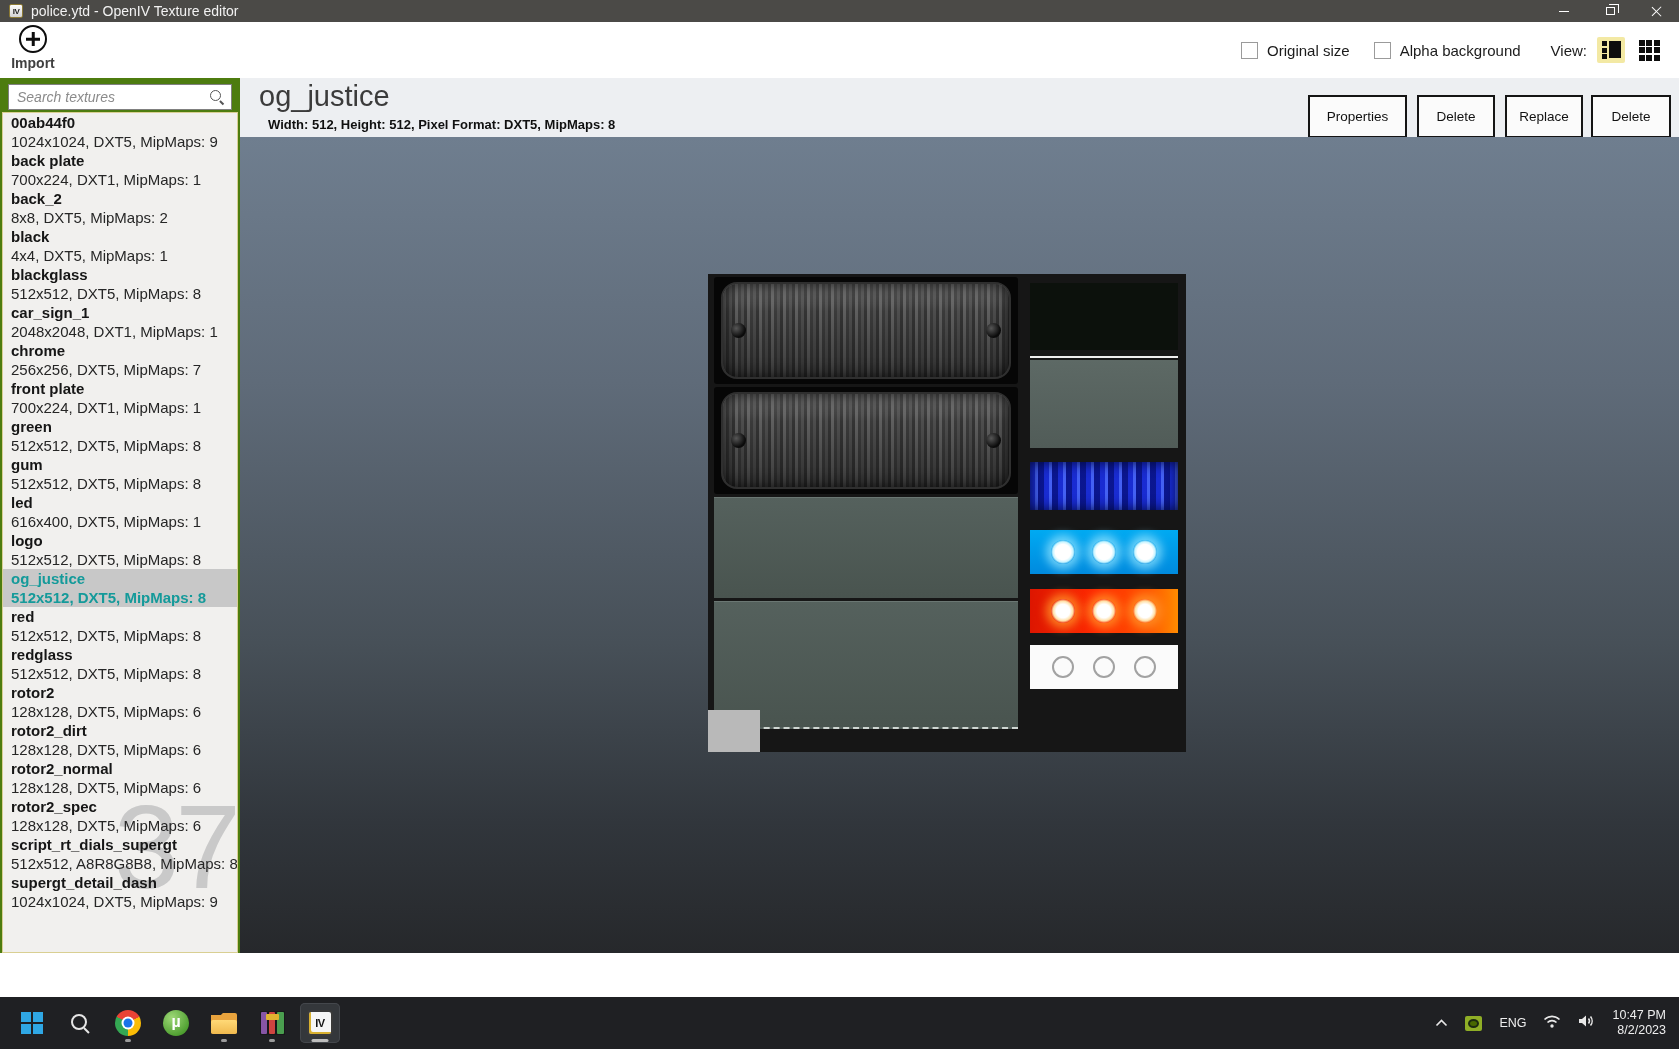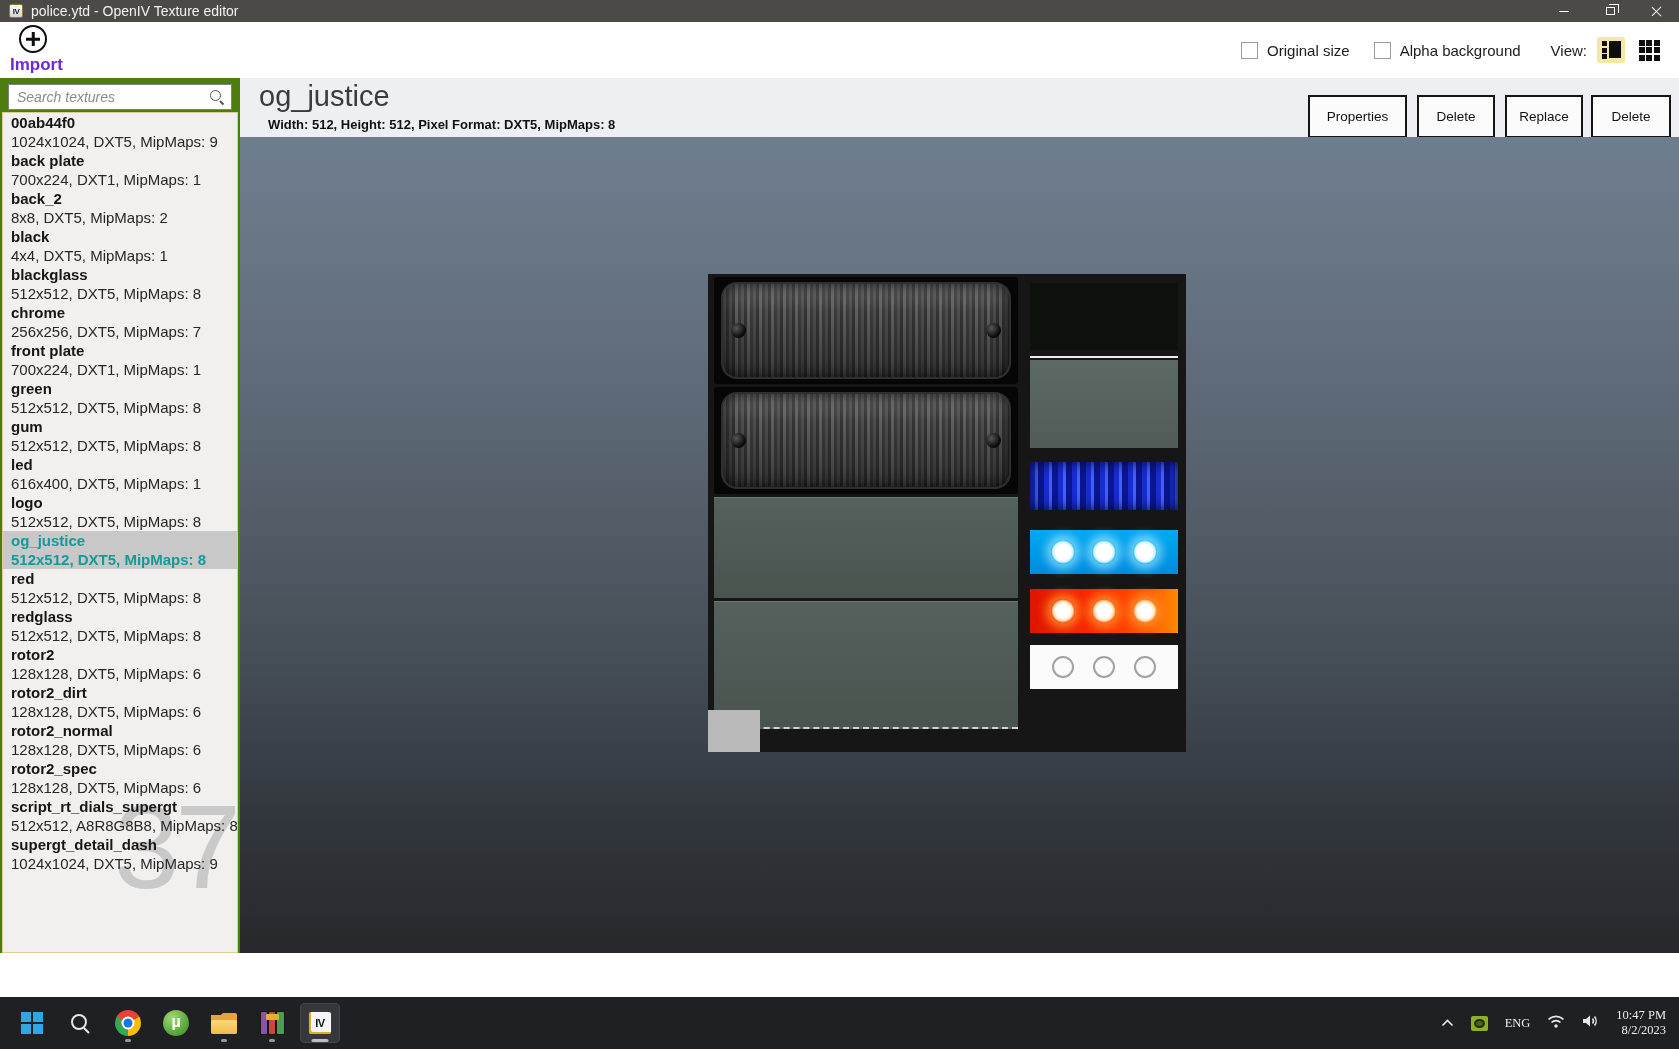--- a/index.html
+++ b/index.html
@@ -19,21 +19,21 @@
   .glyph-close::before,.glyph-close::after { content:''; position:absolute; left:5px; top:-1px; width:1.4px; height:13px; background:#fff; }
   .glyph-close::before { transform:rotate(45deg); }
   .glyph-close::after { transform:rotate(-45deg); }
 
   
   .toolbar { position:absolute; left:0; top:22px; right:0; height:56px; background:#ffffff; }
   .import-btn { position:absolute; left:10px; top:3px; width:46px; text-align:center; cursor:pointer; }
   .import-circle { width:28px; height:28px; border:2.5px solid #0d0d0d; border-radius:50%; margin:0 auto; position:relative; background:#fff; }
   .import-circle::before { content:''; position:absolute; left:50%; top:50%; width:14px; height:2.5px; background:#0d0d0d; transform:translate(-50%,-50%); }
   .import-circle::after  { content:''; position:absolute; left:50%; top:50%; width:2.5px; height:14px; background:#0d0d0d; transform:translate(-50%,-50%); }
-  .import-label { font-size:17px; font-weight:700; color:#6d28d9; margin-top:2px; }
+  .import-label { font-size:14px; font-weight:700; color:#404040; margin-top:2px; }
   .toolbar-right { position:absolute; right:16px; top:0; height:56px; display:flex; align-items:center; gap:10px; }
   .chk-group { display:flex; align-items:center; gap:9px; margin-right:14px; }
   .checkbox { width:17px; height:17px; border:1px solid #9b9b9b; background:#fff; }
   .chk-label,.view-label { font-size:15px; color:#1b1b1b; }
   .view-label { margin-left:6px; }
   .view-icon { display:flex; align-items:center; justify-content:center; width:28px; height:26px; border-radius:2px; cursor:pointer; }
   .view-icon.selected { background:#f3e9a4; }
   .split-inner { display:flex; gap:2px; }
   .split-col { display:flex; flex-direction:column; gap:1.5px; }
   .split-sq { width:5px; height:5px; background:#0d0d0d; }
@@ -124,21 +124,21 @@
   .ic-utorrent { width:26px; height:26px; border-radius:50%; background:radial-gradient(circle at 35% 30%,#9ed877,#4d9e2f 75%); color:#fff; font-size:16px; font-weight:700; display:flex; align-items:center; justify-content:center; }
   .ic-utorrent::after { content:'\00b5'; margin-top:-2px; }
   .ic-folder { position:relative; width:26px; height:21px; }
   .ic-folder::before { content:''; position:absolute; inset:0; background:#e8a33d; border-radius:2px; clip-path:polygon(0 12%,38% 12%,48% 0,100% 0,100% 100%,0 100%); }
   .ic-folder::after { content:''; position:absolute; left:0; top:7px; right:0; bottom:0; background:linear-gradient(180deg,#ffd977,#f0b94e); border-radius:2px; }
   .ic-winrar { position:relative; width:25px; height:24px; display:flex; gap:1.5px; background:#17181a; padding:1px; }
   .ic-winrar span { flex:1; border-radius:1px; }
   .ic-winrar .b1 { background:#8655a5; } .ic-winrar .b2 { background:#cf4540; } .ic-winrar .b3 { background:#4a9e4f; }
   .ic-winrar::after { content:''; position:absolute; left:6px; top:3px; width:13px; height:6px; background:#e0b32f; border-radius:1px; }
   .ic-openiv { width:26px; height:26px; background:#f6f6f6; border:2px solid #3a3a3a; border-radius:4px; box-shadow:inset 2px -2px 0 #d8b02f; font-size:11px; font-weight:900; color:#141414; display:flex; align-items:center; justify-content:center; letter-spacing:-0.5px; }
-  .tray { margin-left:auto; display:flex; align-items:center; gap:17px; padding-right:13px; height:100%;font-family:Liberation Serif, serif; }
+  .tray { margin-left:auto; display:flex; align-items:center; gap:17px; padding-right:13px; height:100%; }
   .tray-text { color:#eeeeee; font-size:12.5px; }
   .ic-nvidia { width:17px; height:15px; background:#8fae26; border-radius:2px; position:relative; }
   .ic-nvidia::after { content:''; position:absolute; left:3px; top:3px; right:3px; bottom:3px; border-radius:50%; border:2px solid #1c2a10; background:#486800; }
   .clock { text-align:right; color:#eeeeee; font-size:12.5px; line-height:15px; }
 </style>
 </head>
 <body>
 
 <div class="window">
 
@@ -225,20 +225,24 @@
     <div class="tex-item">
       <div class="tex-name">black</div>
       <div class="tex-details">4x4, DXT5, MipMaps: 1</div>
     </div>
 
     <div class="tex-item">
       <div class="tex-name">blackglass</div>
       <div class="tex-details">512x512, DXT5, MipMaps: 8</div>
     </div>
 
+    <div class="tex-item">
+      <div class="tex-name">car_sign_1</div>
+      <div class="tex-details">2048x2048, DXT1, MipMaps: 1</div>
+    </div>
 
     <div class="tex-item">
       <div class="tex-name">chrome</div>
       <div class="tex-details">256x256, DXT5, MipMaps: 7</div>
     </div>
 
     <div class="tex-item">
       <div class="tex-name">front plate</div>
       <div class="tex-details">700x224, DXT1, MipMaps: 1</div>
     </div>

